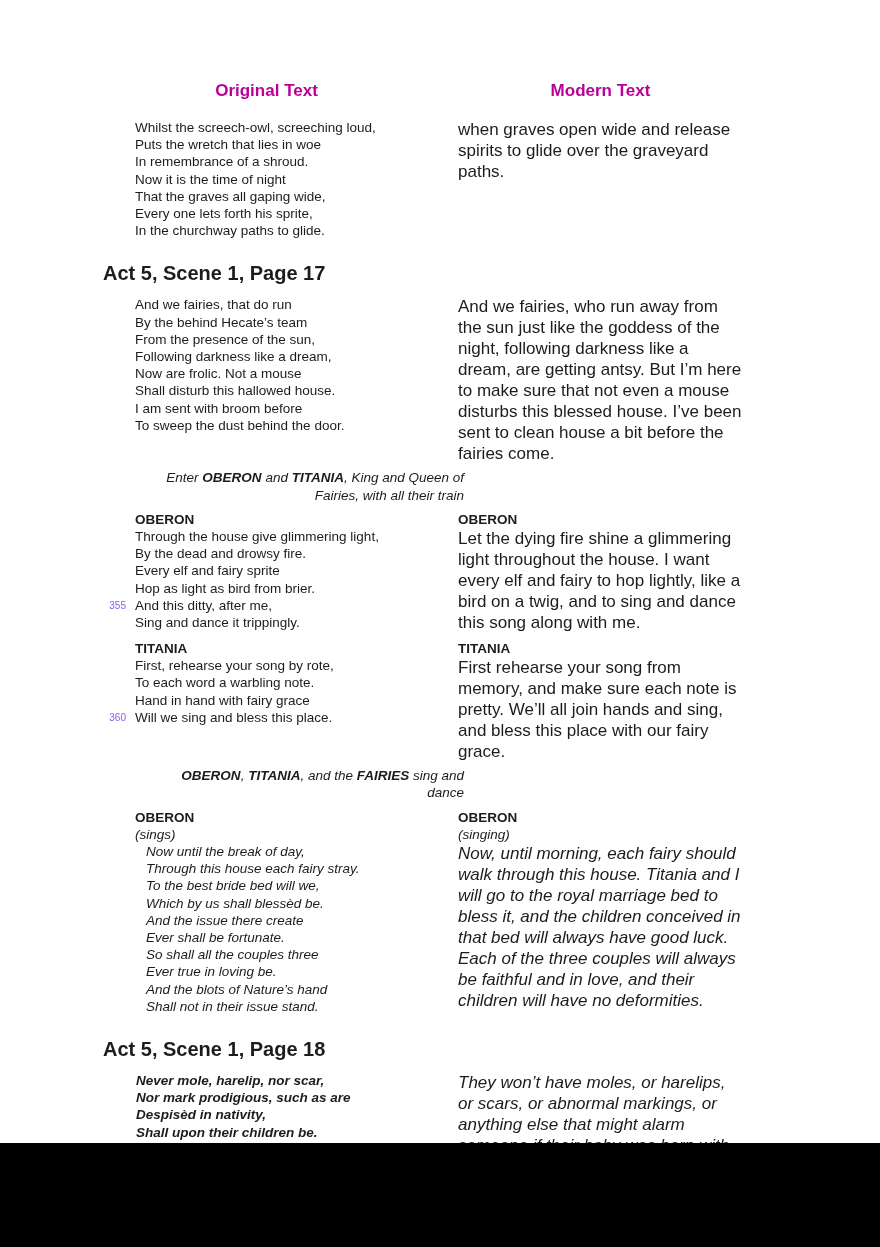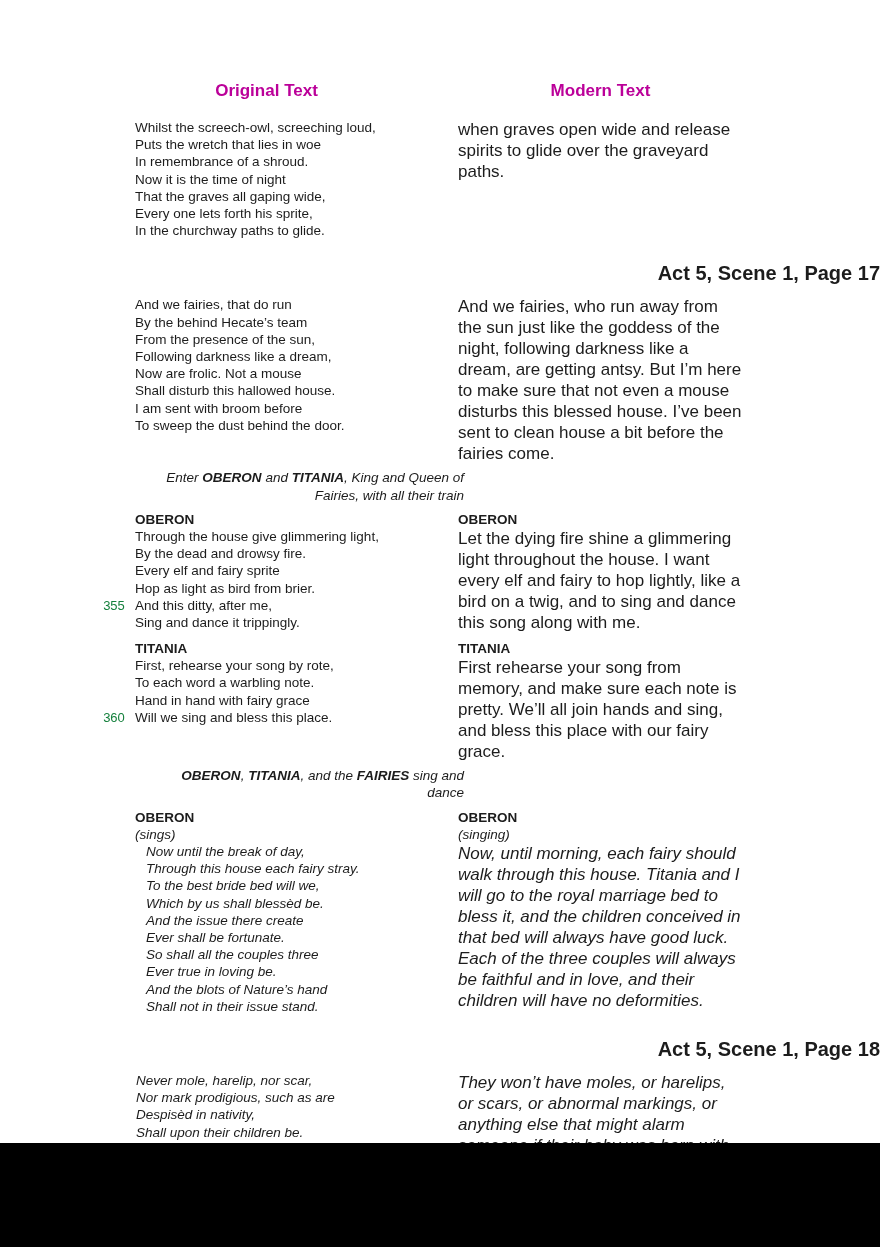--- a/index.html
+++ b/index.html
@@ -20,31 +20,31 @@
   .col.r { width:285px; margin-left:18px; flex:0 0 auto; }
 
   .colhead {
     font-size:17px; font-weight:bold; line-height:20px;
     color:#bb0099; text-align:center;
   }
   .row.headers { margin-bottom:18px; }
 
   .act-heading {
     margin:23px 0 11px 103px;
-    font-size:20px; font-weight:bold; line-height:23px; color:#1c1c1c;text-align:right;
+    font-size:20px; font-weight:bold; line-height:23px; color:#1c1c1c;
   }
 
   .verse { padding-left:42px; font-size:13.5px; line-height:17.2px; }
   .vline { position:relative; white-space:nowrap; }
   .lnum {
     position:absolute; left:-33px; top:0; width:24px;
-    text-align:center; color:#15803d; font-style:normal; font-size:13px;
+    text-align:right; color:#8b5cf6; font-style:normal; font-size:10px;
   }
   .verse.song { padding-left:53px; font-style:italic; }
-  .verse.final { padding-left:43px; font-style:italic; }
+  .verse.final { padding-left:43px; font-style:italic;font-weight:bold; }
 
   .speaker { padding-left:42px; font-size:13.5px; font-weight:bold; line-height:17.2px; }
   .col.r .speaker { padding-left:0; }
   .direction { padding-left:42px; font-size:13.5px; font-style:italic; line-height:17.2px; }
   .col.r .direction { padding-left:0; }
 
   .stage {
     padding-left:42px; font-size:13.5px; font-style:italic;
     line-height:17.2px; text-align:right;
   }

